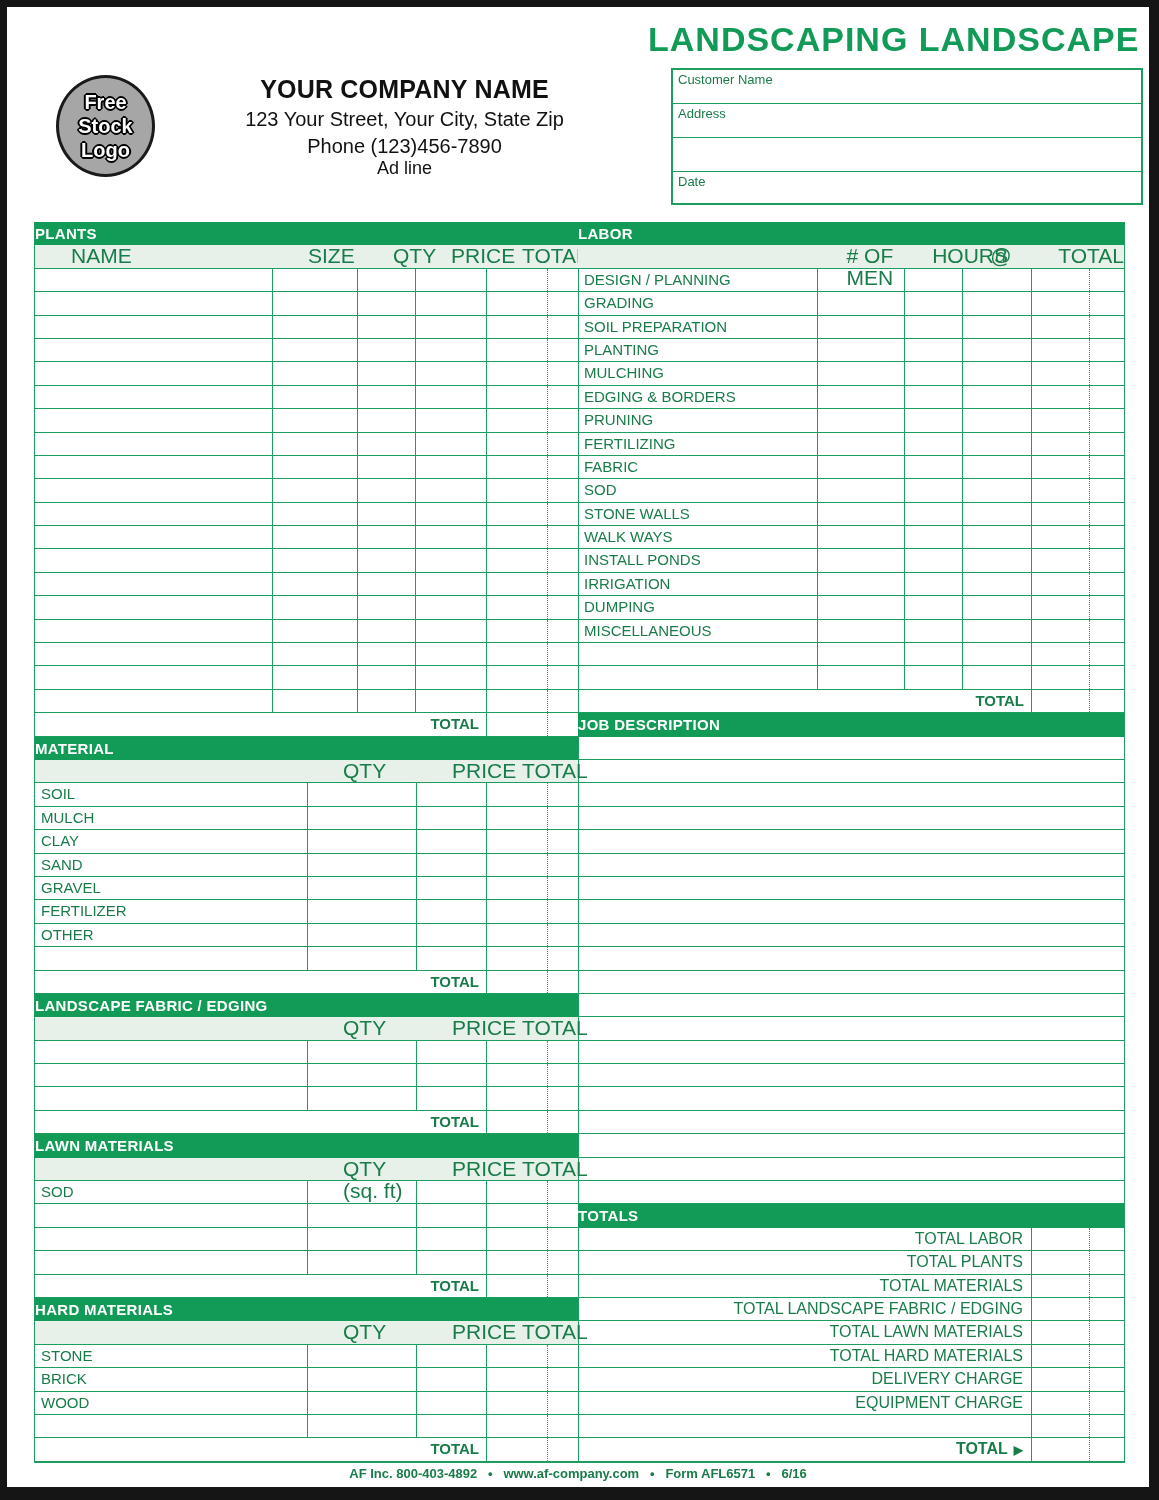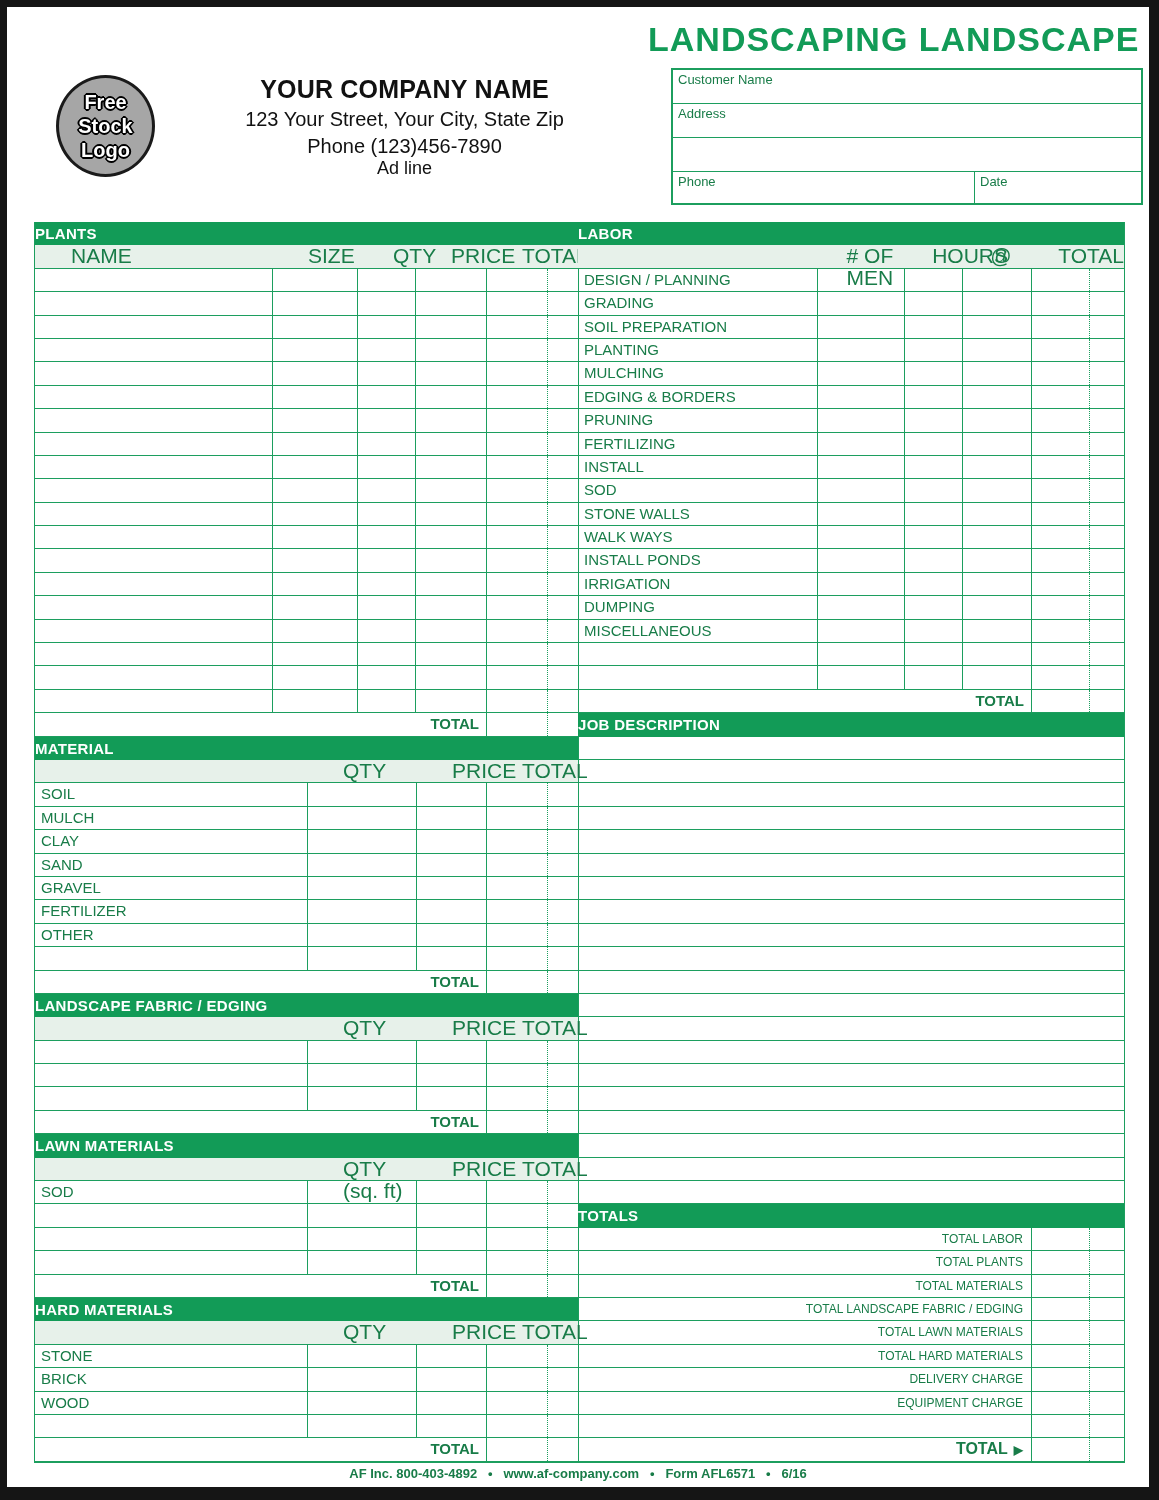--- a/index.html
+++ b/index.html
@@ -79,21 +79,21 @@
   .p-tlabel{ width:451px; }
   .m-label{ width:272px; } .m-qty{ width:109px; } .m-price{ width:70px; } .m-total{ width:92px; }
   .m-tlabel{ width:451px; }
   .cents-left{ left:60px; }
   
   .l-label{ width:239px; } .l-men{ width:87px; } .l-hours{ width:58px; }
   .l-at{ width:69px; } .l-total{ flex:1; }
   .l-tlabel{ width:453px; }
   .cents-right{ left:57px; }
   .jdrow{ height:var(--rh); border-bottom:1px solid var(--line); }
-  .ts-label{ width:453px; font-size:12px; color:var(--txt); text-align:right; line-height:22px; padding-right:8px; white-space:nowrap; }
+  .ts-label{ width:453px; font-size:16px; color:var(--txt); text-align:right; line-height:22px; padding-right:8px; white-space:nowrap; }
   .ts-value{ flex:1; }
   .grand .ts-label{ font-weight:bold; font-size:16px; }
   .arrow{ font-size:12px; margin-left:6px; }
   
   .footer{
     position:absolute; left:0; right:0; top:1459px; text-align:center;
     font-size:13px; font-weight:bold; color:var(--txt); white-space:pre;
   }
 </style>
 </head>
@@ -120,23 +120,20 @@
 
   <div class="customer-box">
     <div class="cb-row">
       <span class="cb-label">Customer Name</span>
     </div>
     <div class="cb-row">
       <span class="cb-label">Address</span>
     </div>
     <div class="cb-row"></div>
     <div class="cb-row cb-split">
-      <div class="cb-phone">
-        <span class="cb-label">Phone</span>
-      </div>
       <div class="cb-date">
         <span class="cb-label">Date</span>
       </div>
     </div>
   </div>
 
   <div class="col col-left">
 
     
     <div class="bar">PLANTS</div>
@@ -679,21 +676,21 @@
           <div class="c lbl l-label">FERTILIZING</div>
           <div class="c l-men"></div>
           <div class="c l-hours"></div>
           <div class="c l-at"></div>
           <div class="c l-total money">
             <span class="cents cents-right"></span>
           </div>
         </div>
       
         <div class="trow">
-          <div class="c lbl l-label">INSTALL</div>
+          <div class="c lbl l-label">FABRIC</div>
           <div class="c l-men"></div>
           <div class="c l-hours"></div>
           <div class="c l-at"></div>
           <div class="c l-total money">
             <span class="cents cents-right"></span>
           </div>
         </div>
       
         <div class="trow">
           <div class="c lbl l-label">SOD</div>

